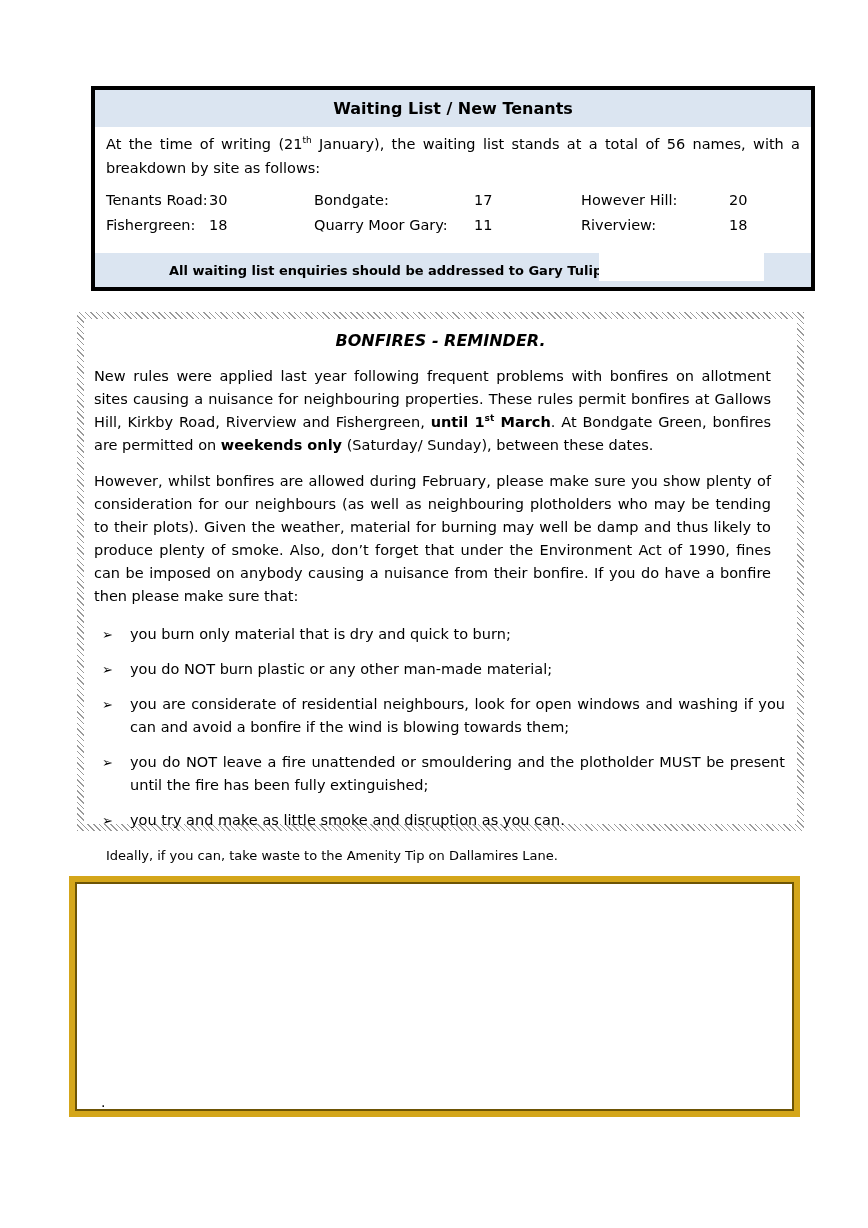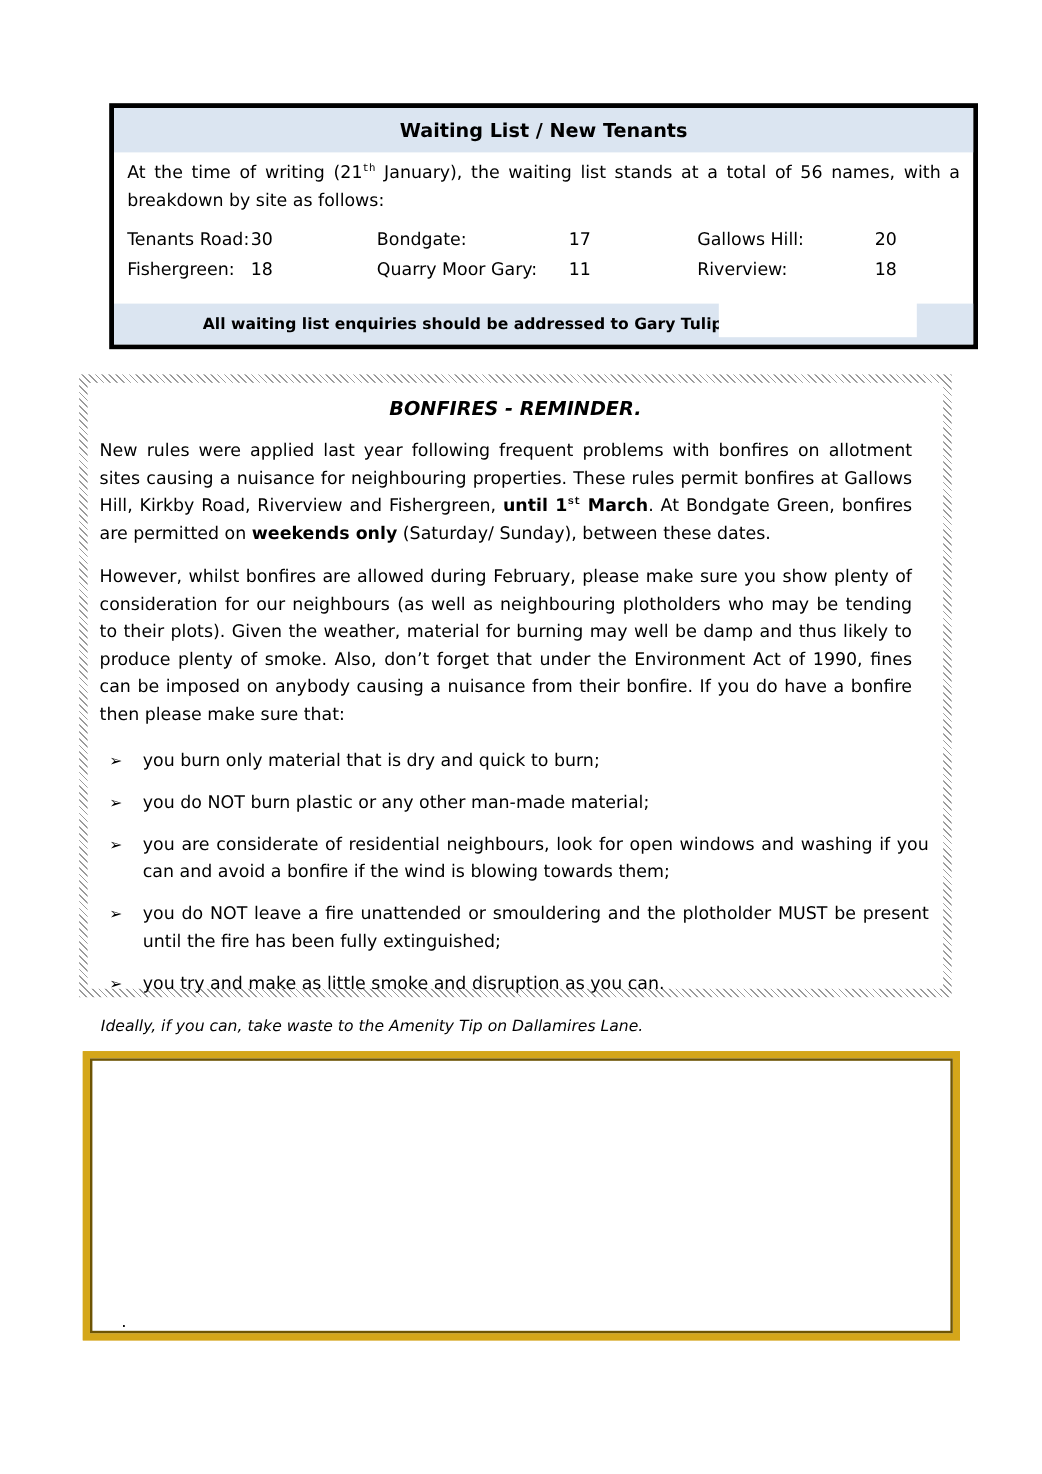--- a/index.html
+++ b/index.html
@@ -65,21 +65,21 @@
     left: 504px;
     top: -2px;
     width: 165px;
     height: 30px;
     background: #ffffff;
   }
 
   
   .bonfires-frame {
     position: absolute;
-    left: 66px; top: 312px;
+    left: 77px; top: 312px;
     width: 727px; height: 519px;
     box-sizing: border-box;
     padding: 7px;
     background: repeating-linear-gradient(45deg, #9a9a9a 0px, #9a9a9a 1px, #ffffff 1px, #ffffff 4px);
   }
   .bonfires-inner {
     background: #ffffff;
     width: 100%; height: 100%;
     box-sizing: border-box;
     padding: 6px 10px 0 10px;
@@ -103,23 +103,22 @@
     margin-bottom: 12px;
   }
   .bullet-arrow {
     flex: 0 0 36px;
     padding-left: 8px;
     box-sizing: border-box;
     font-size: 13px;
   }
   .bullet-text { flex: 1 1 auto; text-align: justify; padding-right: 2px; }
   .closing-note {
-    margin: 2px 0 0 1px;
+    margin: 2px 0 0 12px;
     font-size: 13px;
-    font-style: italic;
   }
 
   
   .gold-frame {
     position: absolute;
     left: 69px; top: 876px;
     width: 731px; height: 241px;
     box-sizing: border-box;
     border: 6px solid #d4a61a;
     background: #d4a61a;
@@ -132,38 +131,38 @@
     position: relative;
   }
   .stray-period {
     position: absolute;
     left: 24px;
     bottom: 0px;
     font-size: 14px;
     line-height: 14px;
   }
 
-  sup { font-size: 9px; line-height: 0; font-family: Liberation Mono, monospace; }
+  sup { font-size: 9px; line-height: 0; }
   .seg-bold { font-weight: bold; }
 </style>
 </head>
 <body>
 
 <div class="canvas">
 
   <div class="waiting-box">
     <div class="waiting-header">Waiting List / New Tenants</div>
     <div class="waiting-body">
       <div class="waiting-intro"><span>At the time of writing (21</span><sup>th</sup><span> January), the waiting list stands at a total of 56 names, with a breakdown by site as follows:</span></div>
       <div class="sites-grid">
         <span>Tenants Road:</span>
         <span>30</span>
         <span>Bondgate:</span>
         <span>17</span>
-        <span>Gallows Hill:</span>
+        <span>However Hill:</span>
         <span>20</span>
         <span>Fishergreen:</span>
         <span>18</span>
         <span>Quarry Moor Gary:</span>
         <span>11</span>
         <span>Riverview:</span>
         <span>18</span>
       </div>
     </div>
     <div class="waiting-footer">

